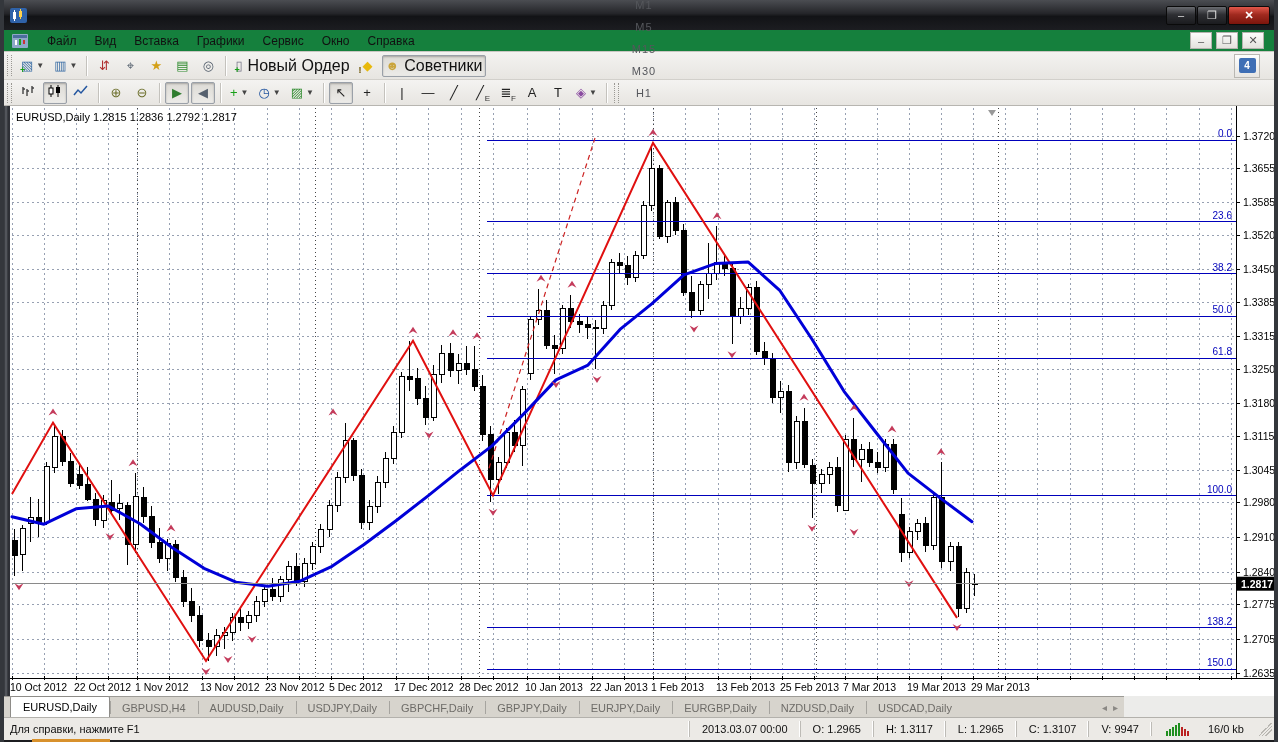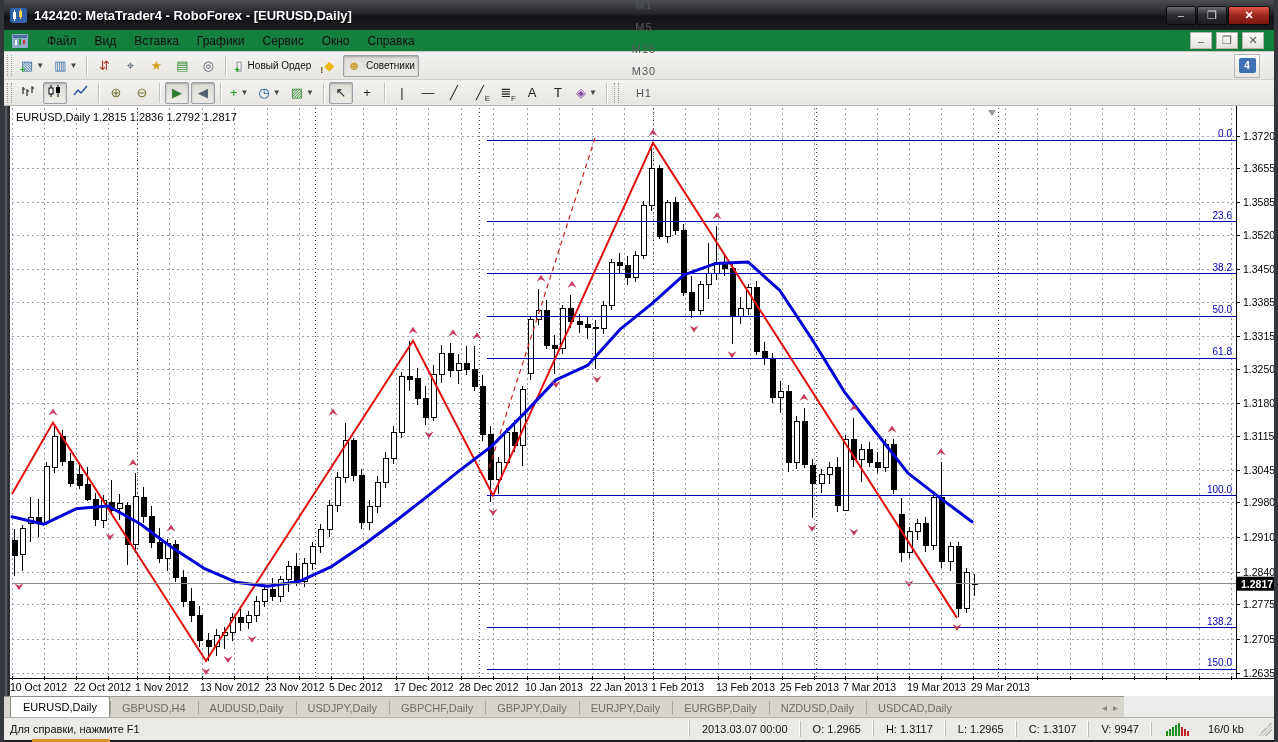--- a/index.html
+++ b/index.html
@@ -27,21 +27,21 @@
     color:#555;font-size:11px;display:flex;align-items:center;justify-content:center;}
   
   .tb{position:absolute;left:0;width:1270px;background:linear-gradient(#f4f3f1,#e7e5e1);
     display:flex;align-items:center;}
   .tb1{top:52px;height:28px;border-bottom:1px solid #d2d0cb;}
   .tb2{top:80px;height:26px;border-bottom:1px solid #b7b5b0;}
   .grip{width:5px;height:80%;margin:0 4px 0 3px;border-left:1px dotted #9a9893;border-right:1px dotted #9a9893;}
   .tbtn{min-width:24px;height:22px;margin:0 1px;padding:0 3px;border:1px solid transparent;border-radius:2px;
     display:flex;align-items:center;justify-content:center;font-size:13px;color:#333;position:relative;cursor:default;}
   .tbtn.pressed{border-color:#9aa0a8;background:linear-gradient(#dddbd6,#ecebe8);box-shadow:inset 0 1px 2px rgba(0,0,0,.25);}
-  .tbtn .lbl{font-size:10px;color:#111;margin-left:5px;}
+  .tbtn .lbl{font-size:16px;color:#111;margin-left:5px;}
   .tbtn .dd{font-size:8px;color:#444;margin-left:3px;}
   .tbtn .badge{position:absolute;left:2px;bottom:1px;font-size:9px;font-weight:bold;line-height:1;}
   .tbtn .sub{position:absolute;right:1px;bottom:0;font-size:8px;color:#333;}
   .tbsep{width:1px;height:20px;background:#c4c2bd;margin:0 4px;box-shadow:1px 0 0 #fff;}
   .tf-group{display:flex;margin-left:6px;flex-direction:column;}
   .tfbtn{min-width:28px;height:22px;margin:0 1px;border:1px solid transparent;border-radius:2px;
     font-size:11px;color:#55575c;display:flex;align-items:center;justify-content:center;letter-spacing:1px;}
   .tfbtn.active{border-color:#9aa0a8;background:linear-gradient(#e2e0dc,#f2f1ee);box-shadow:inset 0 1px 2px rgba(0,0,0,.25);color:#222;font-family:Liberation Serif, serif;}
   .community{margin-left:auto;margin-right:14px;width:26px;height:24px;border:1px solid #b9b7b2;
     background:linear-gradient(#fdfdfc,#e8e6e2);display:flex;align-items:center;justify-content:center;}
@@ -76,21 +76,20 @@
 <div class="window">
 
   <div class="titlebar">
     <svg class="app-ico" viewBox="0 0 17 15">
       <rect x="0" y="0" width="17" height="15" rx="2" fill="#2f62a8"></rect>
       <rect x="3" y="4" width="3" height="7" fill="#fff"></rect>
         <rect x="4" y="2" width="1" height="11" fill="#fff"></rect>
       <rect x="9" y="3" width="3" height="6" fill="#ffd24d"></rect>
         <rect x="10" y="1" width="1" height="10" fill="#ffd24d"></rect>
     </svg>
-    <span class="title-text">142420: MetaTrader4 - RoboForex - [EURUSD,Daily]</span>
     <div class="win-btns">
       <div class="win-btn">–</div>
       <div class="win-btn">❐</div>
       <div class="win-btn close">✕</div>
     </div>
   </div>
 
   <div class="menubar">
     <svg class="menu-ico" viewBox="0 0 16 14">
       <rect x="0" y="0" width="16" height="14" rx="1" fill="#8ea8c8"></rect>

